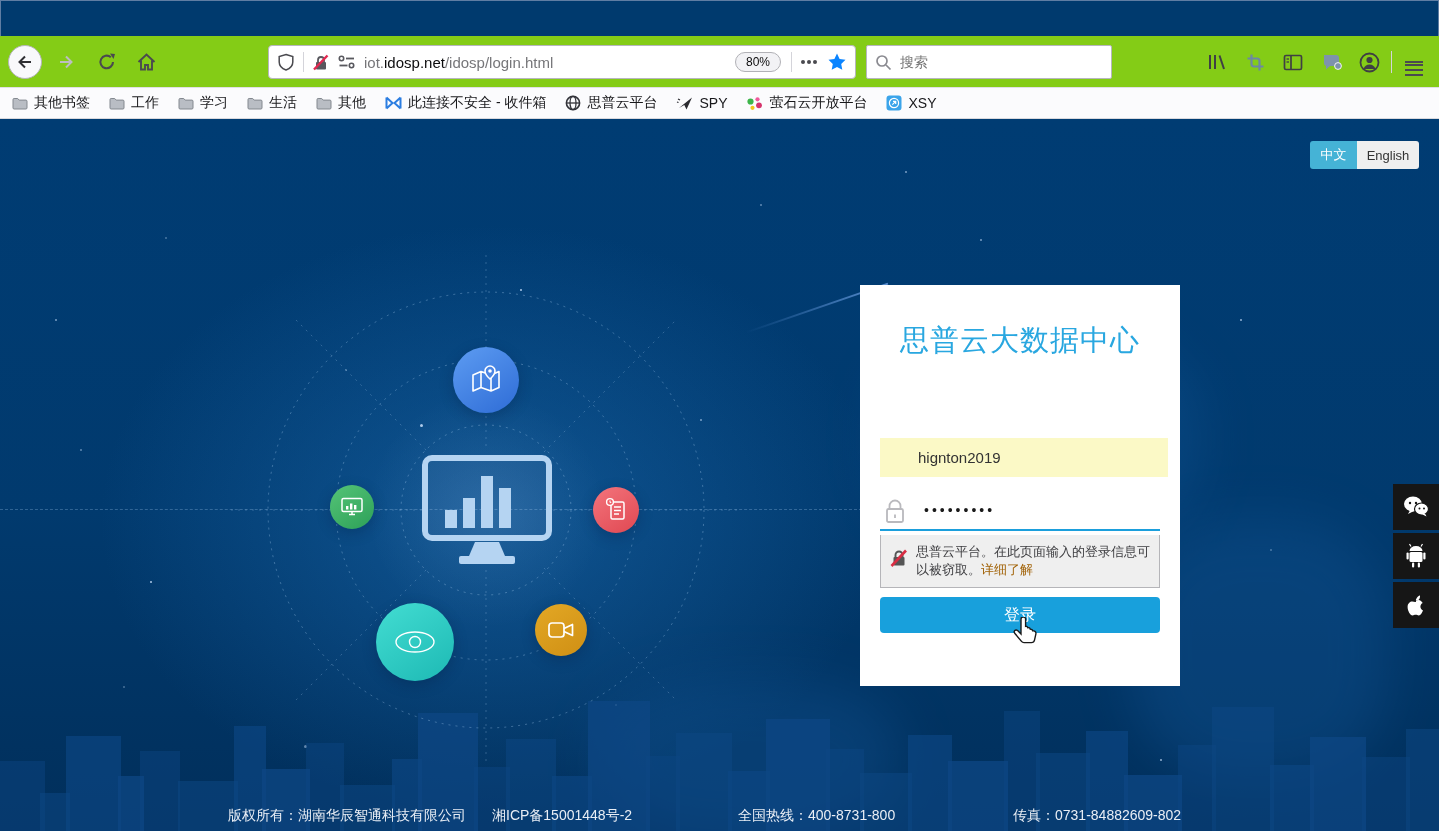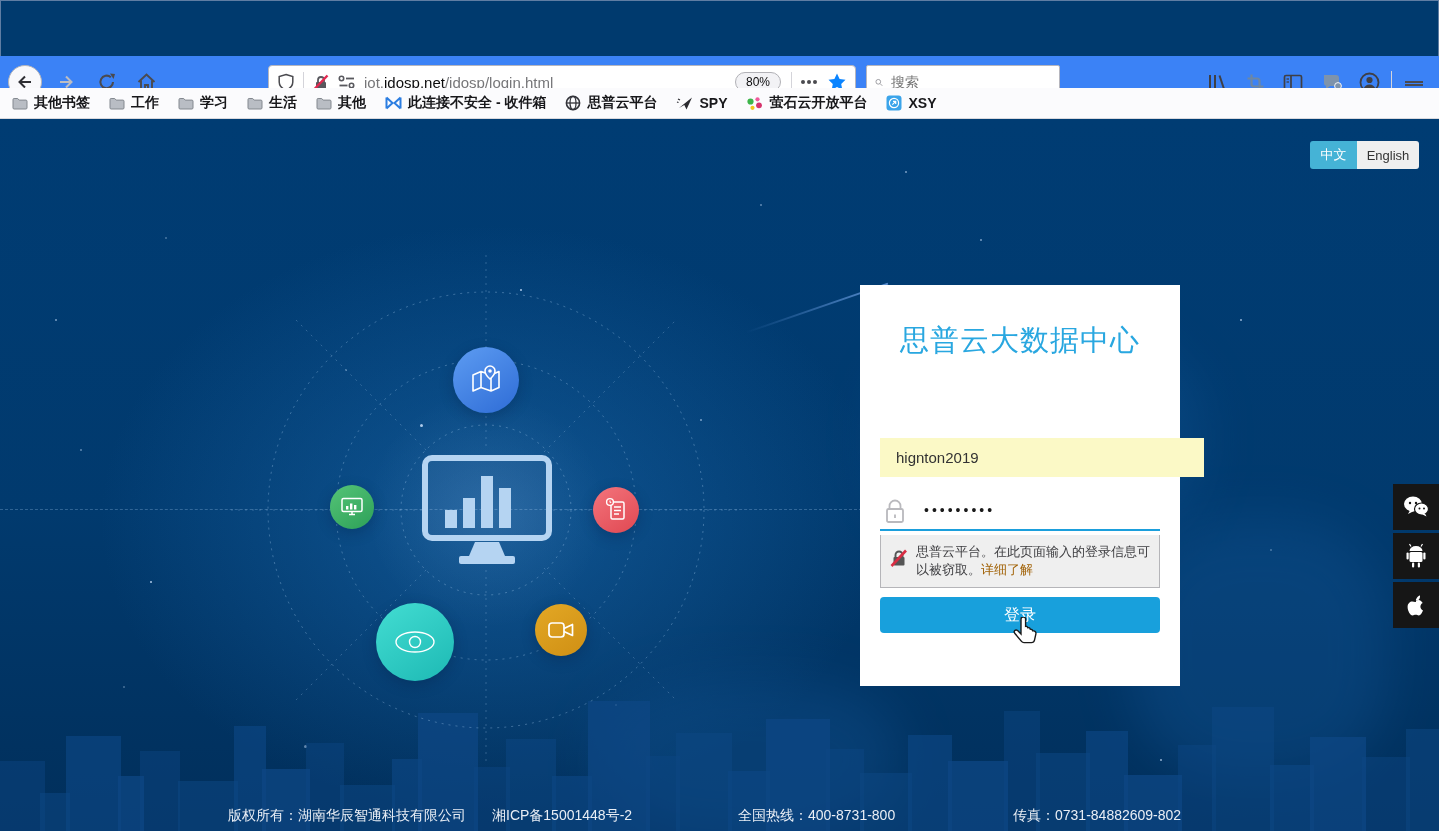--- a/index.html
+++ b/index.html
@@ -24,44 +24,44 @@
     background:linear-gradient(180deg,#eef4fb,#c2d2e4 50%,#aabfd6); display:flex; align-items:center; justify-content:center; }
   .win-btn .dash { width:13px; height:4px; background:#3f4a5c; border:1px solid #2c3442; margin-top:7px; }
   .win-btn.restore .sq { width:10px; height:8px; border:2px solid #3f4a5c; background:#eef4fb; position:relative; }
   .win-btn.restore .sq:before { content:""; position:absolute; left:3px; top:-5px; width:9px; height:7px;
     border:2px solid #3f4a5c; border-bottom:none; }
   .win-btn.close { background:linear-gradient(180deg,#f0a492,#d65a43 45%,#b8341f); border-color:#7e2516; }
   .win-btn.close .x { color:#fff; font-weight:bold; font-size:13px; text-shadow:0 1px 1px #7e2516;
     border:1px solid #fff; border-radius:2px; padding:0 5px; line-height:13px; background:rgba(200,60,40,.4); }
 
   
-  .navbar { position:absolute; left:0; top:36px; width:1439px; height:52px; background:#3b82f6;
-    border-bottom:1px solid #e0e0e4;margin-top:20px; }
+  .navbar { position:absolute; left:0; top:36px; width:1439px; height:52px; background:#84cc16;
+    border-bottom:1px solid #e0e0e4; }
   .nav-btn { position:absolute; top:8px; width:36px; height:36px; display:flex; align-items:center; justify-content:center; }
   .back-circle { width:34px; height:34px; border:1px solid #b5b5ba; border-radius:50%; background:#f9f9fb;
     display:flex; align-items:center; justify-content:center; }
   .urlbar { position:absolute; left:268px; top:9px; width:588px; height:34px; background:#fff;
     border:1px solid #b6b6be; border-radius:4px; display:flex; align-items:center; padding:0 8px; }
   .u-sep { width:1px; height:20px; background:#d4d4da; margin:0 8px; }
   .url-text { flex:1; font-size:15px; white-space:nowrap; overflow:hidden; margin-left:8px; }
   .url-dim { color:#767679; } .url-strong { color:#0c0c0d; }
   .zoom-pill { font-size:12px; color:#0c0c0d; border:1px solid #b1b1b6; background:#f2f2f5;
     border-radius:10px; padding:2px 10px; margin:0 2px; }
-  .searchbar { position:absolute; left:866px; top:9px; width:194px; height:34px; background:#fff;
+  .searchbar { position:absolute; left:866px; top:9px; width:246px; height:34px; background:#fff;
     border:1px solid #b6b6be; border-radius:2px; display:flex; align-items:center; padding:0 8px; }
   .searchbar input { border:none; outline:none; font-size:14px; width:160px; margin-left:8px;
     font-family:inherit; color:#333; background:transparent; }
   .tb-icons { position:absolute; right:6px; top:8px; display:flex; align-items:center; height:36px; }
   .tb-icons .ic { width:38px; height:36px; display:flex; align-items:center; justify-content:center; }
   .tb-sep { width:1px; height:22px; background:#d4d4da; margin:0 3px; }
   .hamburger div { width:18px; height:2px; background:#4a4a4f; margin:3px 0; }
 
   
   .bmbar { position:absolute; left:0; top:88px; width:1439px; height:31px; background:#fbfbfd;
-    border-bottom:1px solid #d9d9de; display:flex; align-items:center; padding-left:12px;font-weight:bold; }
+    border-bottom:1px solid #d9d9de; display:flex; align-items:center; padding-left:12px; }
   .bm { display:flex; align-items:center; gap:6px; margin-right:19px; font-size:14px; color:#18181b; white-space:nowrap; }
 
   
   .page { position:absolute; left:0; top:119px; width:1439px; height:712px; overflow:hidden;
     background:linear-gradient(180deg,#003c73 0%,#013a6e 55%,#012f5b 100%); }
   .glow { position:absolute; left:-80px; top:60px; width:1100px; height:680px;
     background:radial-gradient(ellipse 560px 420px at 52% 50%, rgba(28,108,178,.55), rgba(28,108,178,0) 70%); }
   .mapblob { position:absolute; background:#14599c; filter:blur(26px); opacity:.33; border-radius:40%; }
   .star { position:absolute; background:#cfe4ff; border-radius:50%; }
   .meteor { position:absolute; left:742px; top:188px; width:150px; height:2px;
@@ -85,22 +85,22 @@
   
   .lang { position:absolute; right:20px; top:22px; display:flex; height:28px; font-size:13px; }
   .lang-zh { width:47px; background:#45b3d6; color:#fff; display:flex; align-items:center; justify-content:center;
     border-radius:3px 0 0 3px; }
   .lang-en { width:62px; background:#efefef; color:#333; display:flex; align-items:center; justify-content:center;
     border-radius:0 3px 3px 0; }
 
   
   .card { position:absolute; left:860px; top:166px; width:320px; height:401px; background:#fff; }
   .card-title { margin-top:36px; text-align:center; font-size:29px; color:#29a7e0; letter-spacing:1px; }
-  .field-user { position:absolute; left:20px; top:153px; width:324px; height:39px; background:#fbf9c6;
-    border:none; outline:none; padding-left:16px; font-size:15px; color:#333; font-family:inherit; }
+  .field-user { position:absolute; left:20px; top:153px; width:288px; height:39px; background:#fbf9c6;
+    border:none; outline:none; padding-left:38px; font-size:15px; color:#333; font-family:inherit; }
   .pw-row { position:absolute; left:20px; top:210px; width:280px; height:36px; display:flex; align-items:center;
     border-bottom:2px solid #1b9fdc; }
   .pw-dots { margin-left:16px; font-size:14px; color:#1a1a1a; letter-spacing:3px; padding-bottom:4px; }
   .warnbox { position:absolute; left:20px; top:250px; width:280px; height:53px; background:#efefef;
     border:1px solid #b5b5b9; border-top:none; display:flex; align-items:flex-start; padding:8px 8px 0 8px; }
   .warn-text { font-size:13px; color:#3d3d40; line-height:18px; margin-left:7px; }
   .warn-link { color:#a16207; }
   .login-btn { position:absolute; left:20px; top:312px; width:280px; height:36px; background:#18a0dc;
     border:none; border-radius:4px; color:#fff; font-size:16px; font-family:inherit; }
   .cursor { position:absolute; left:150px; top:332px; }

